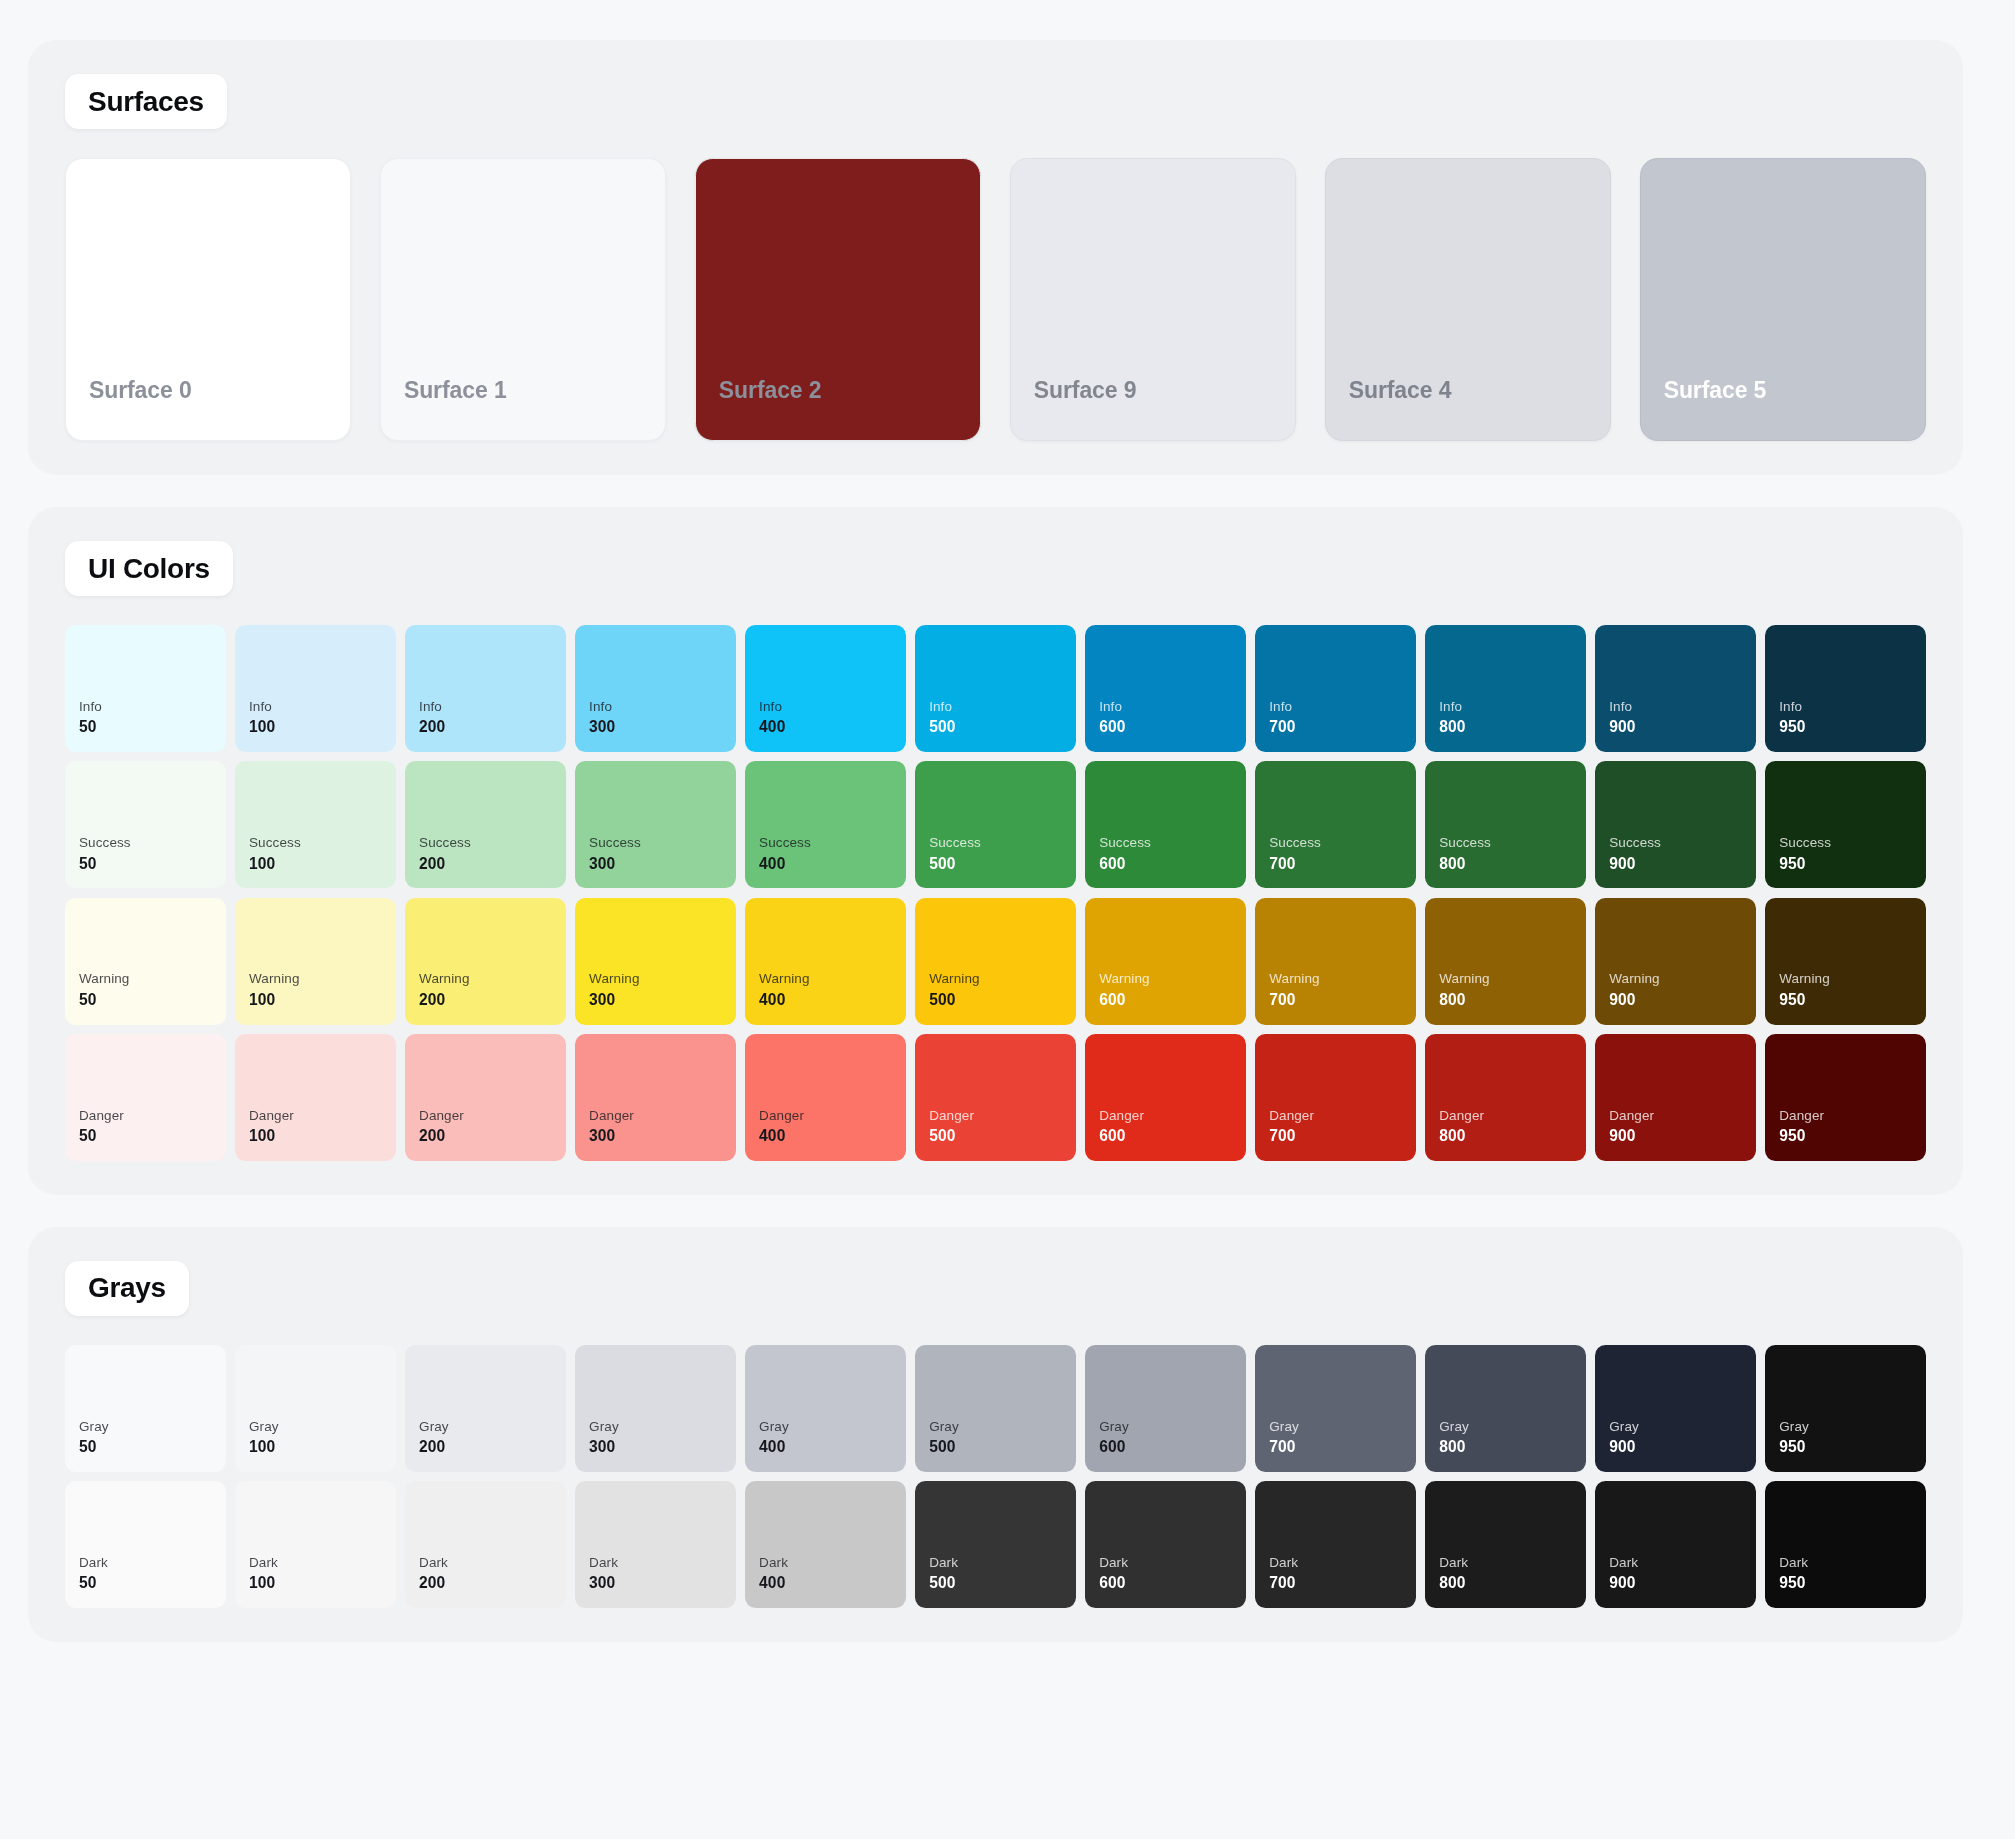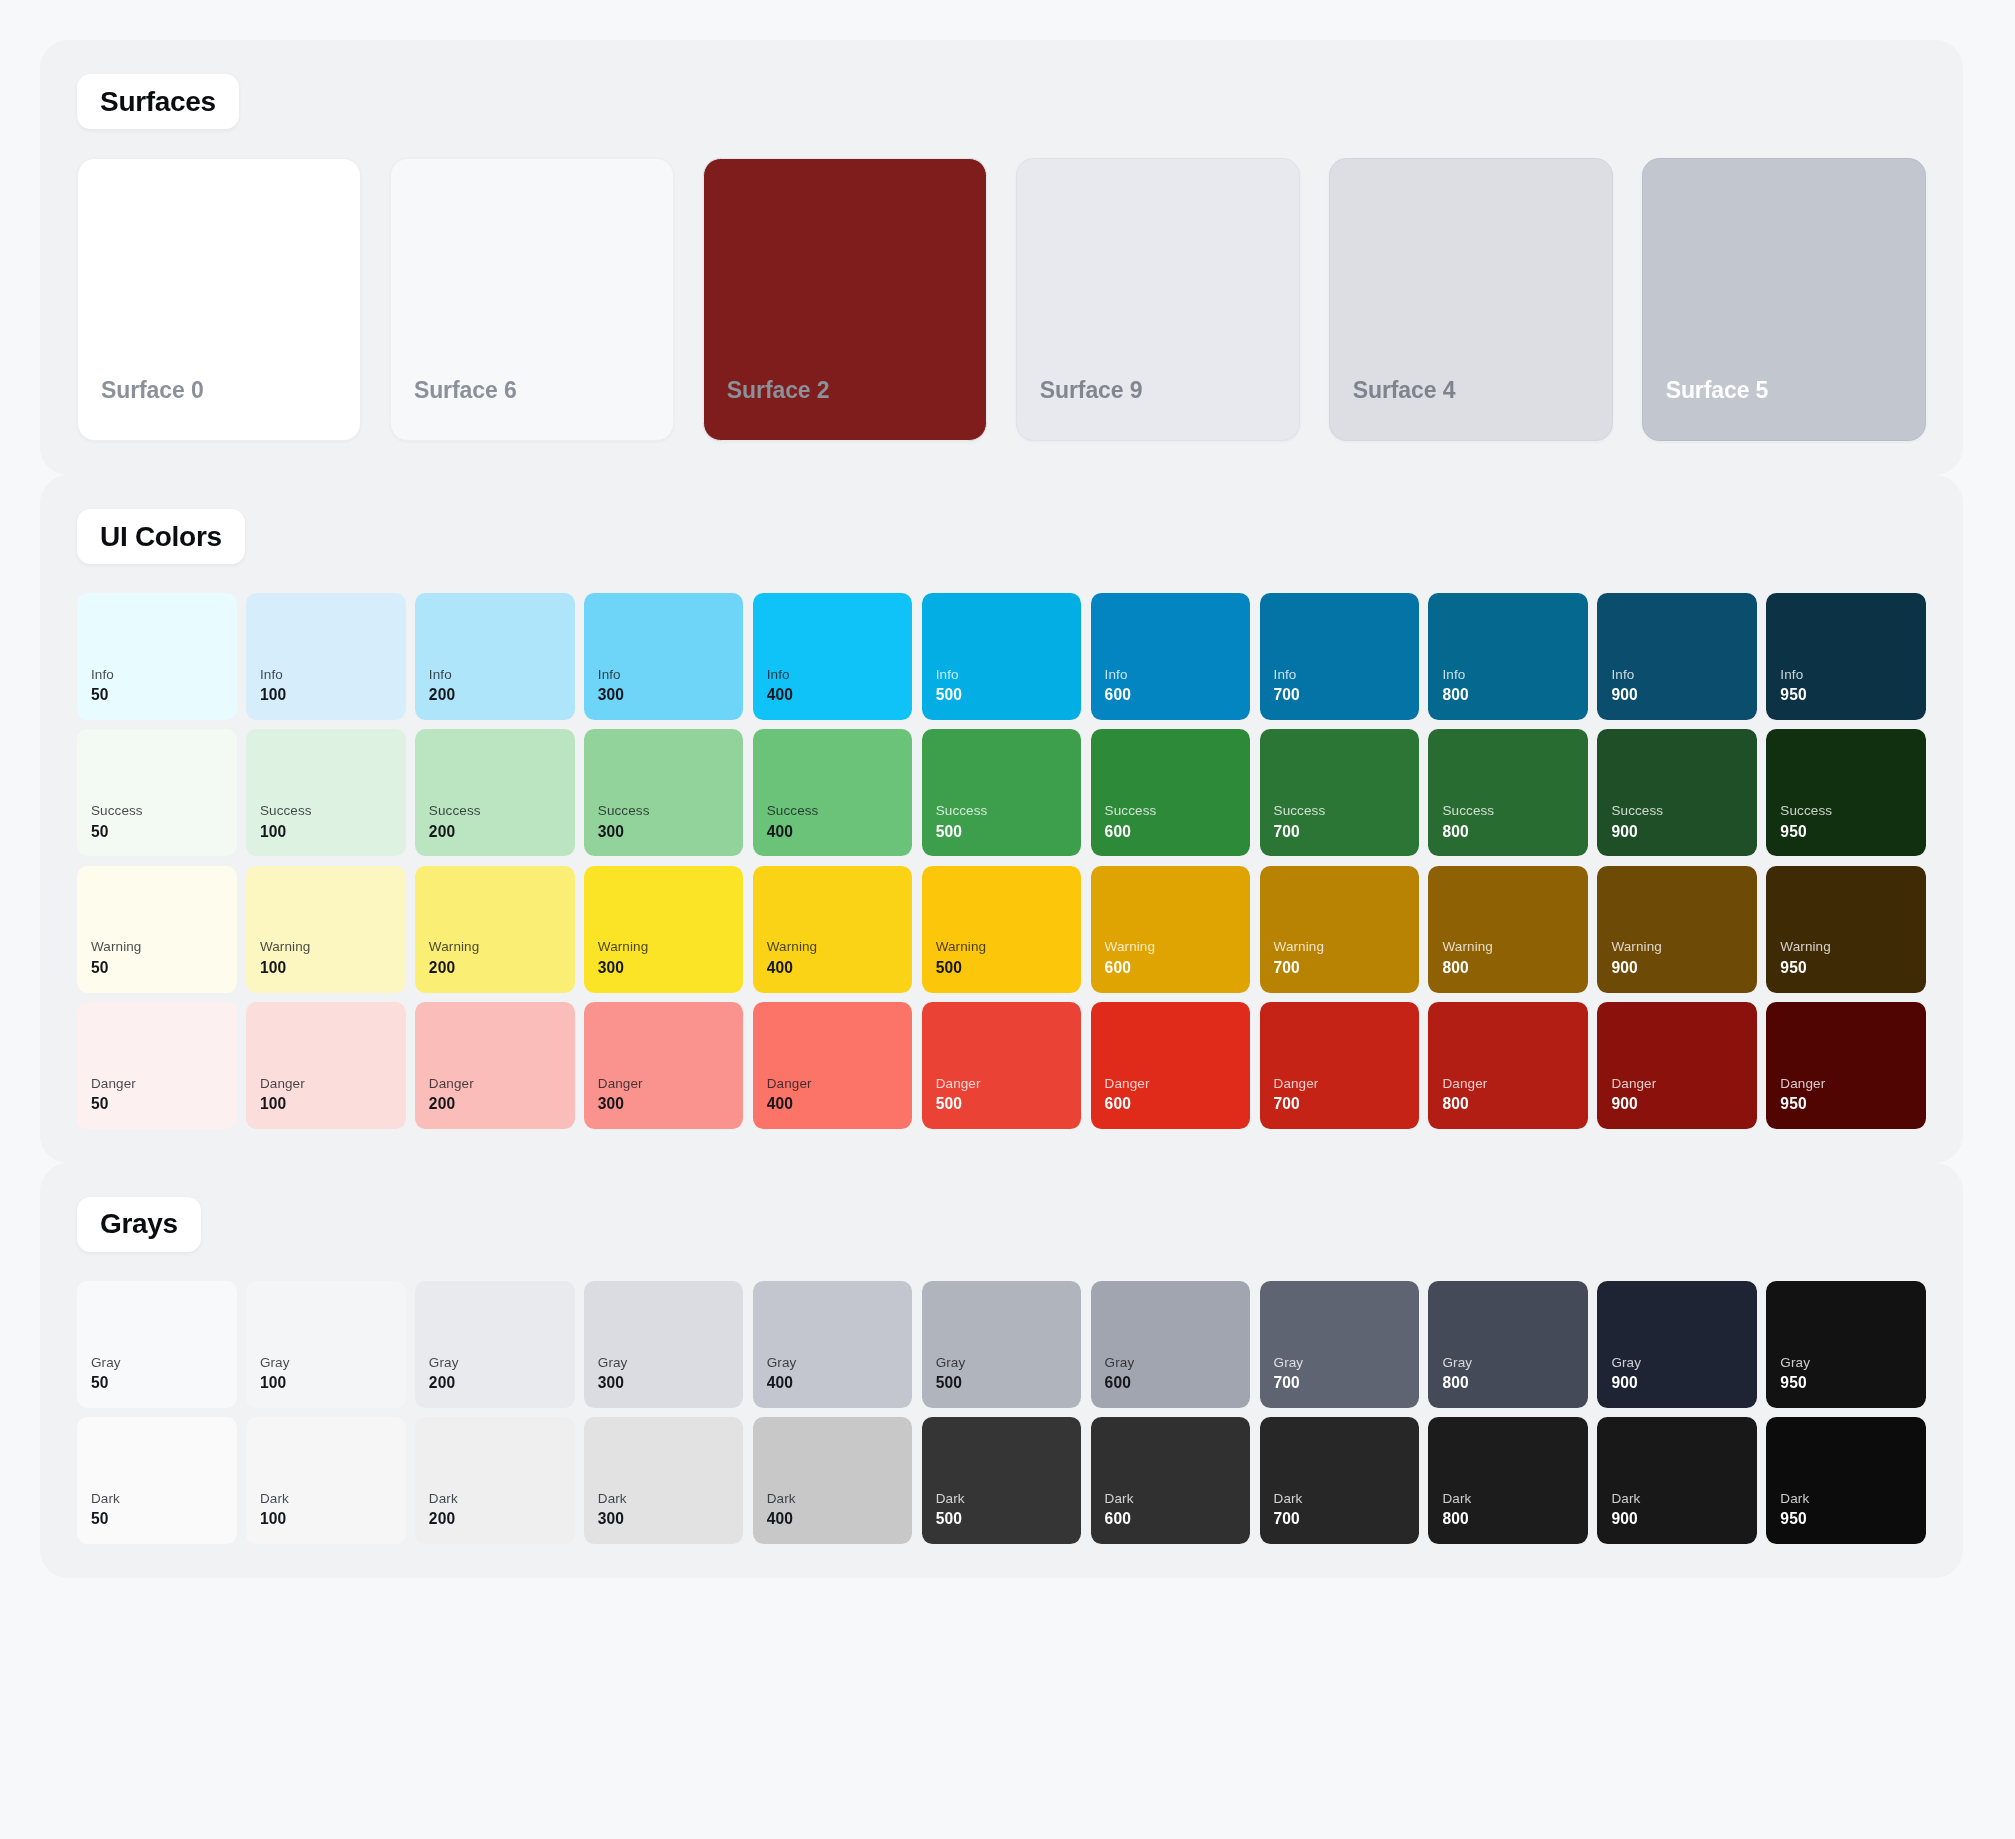--- a/index.html
+++ b/index.html
@@ -8,23 +8,24 @@
     width: 2015px;
     height: 1840px;
     background: #f7f8f9;
     font-family: "Liberation Sans", sans-serif;
     -webkit-font-smoothing: antialiased;
   }
 
   .page {
     width: 2015px;
     height: 1840px;
-    padding: 40px 52px 47px 40px;
+    padding: 40px 52px 47px 28px;
     display: flex;
     flex-direction: column;
+    gap: 32px;
     background: #f7f8f9;
   }
 
   
   .section {
     background: #f1f2f4;
     border-radius: 28px;
     padding: 34px 37px 34px 37px;
   }
 
@@ -110,21 +111,21 @@
 
   <div class="section">
     <div class="section-header">
       <span class="section-title">Surfaces</span>
     </div>
     <div class="surface-row" id="surface-row">
         <div class="surface-card" style="background: rgb(255, 255, 255); border: 1px solid rgb(236, 238, 241);">
           <span class="surface-label" style="color: rgb(139, 144, 154);">Surface 0</span>
         </div>
         <div class="surface-card" style="background: rgb(247, 248, 249); border: 1px solid rgb(236, 238, 241);">
-          <span class="surface-label" style="color: rgb(139, 144, 154);">Surface 6</span>
+          <span class="surface-label" style="color: rgb(139, 144, 154);">Surface 1</span>
         </div>
         <div class="surface-card" style="background: #7f1d1d; border: 1px solid rgb(230, 232, 236);">
           <span class="surface-label" style="color: rgb(139, 144, 154);">Surface 2</span>
         </div>
         <div class="surface-card" style="background: rgb(232, 233, 238); border: 1px solid rgb(223, 225, 231);">
           <span class="surface-label" style="color: rgb(129, 134, 143);">Surface 9</span>
         </div>
         <div class="surface-card" style="background: rgb(220, 222, 227); border: 1px solid rgb(212, 214, 221);">
           <span class="surface-label" style="color: rgb(126, 131, 141);">Surface 4</span>
         </div>

